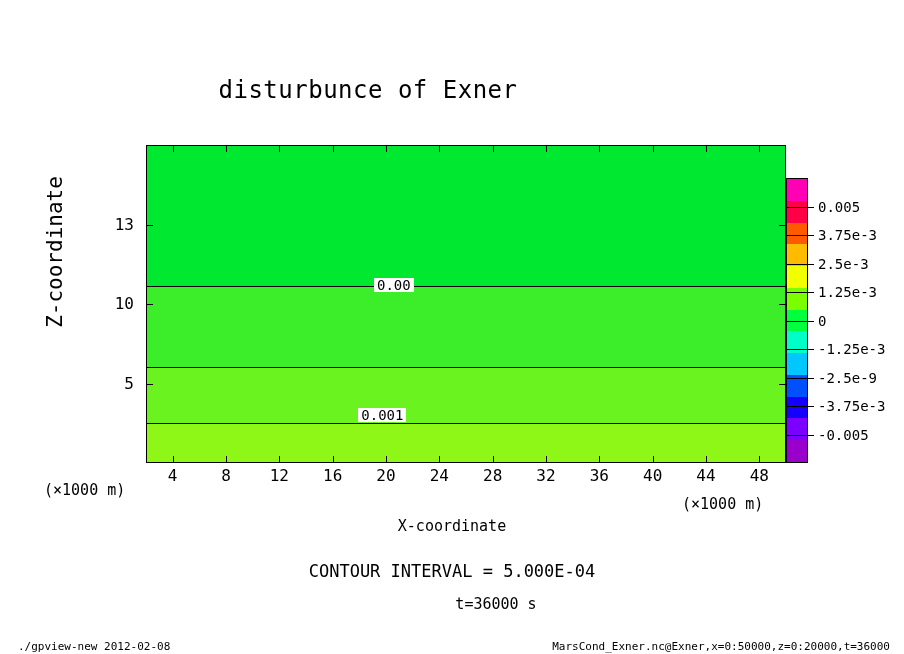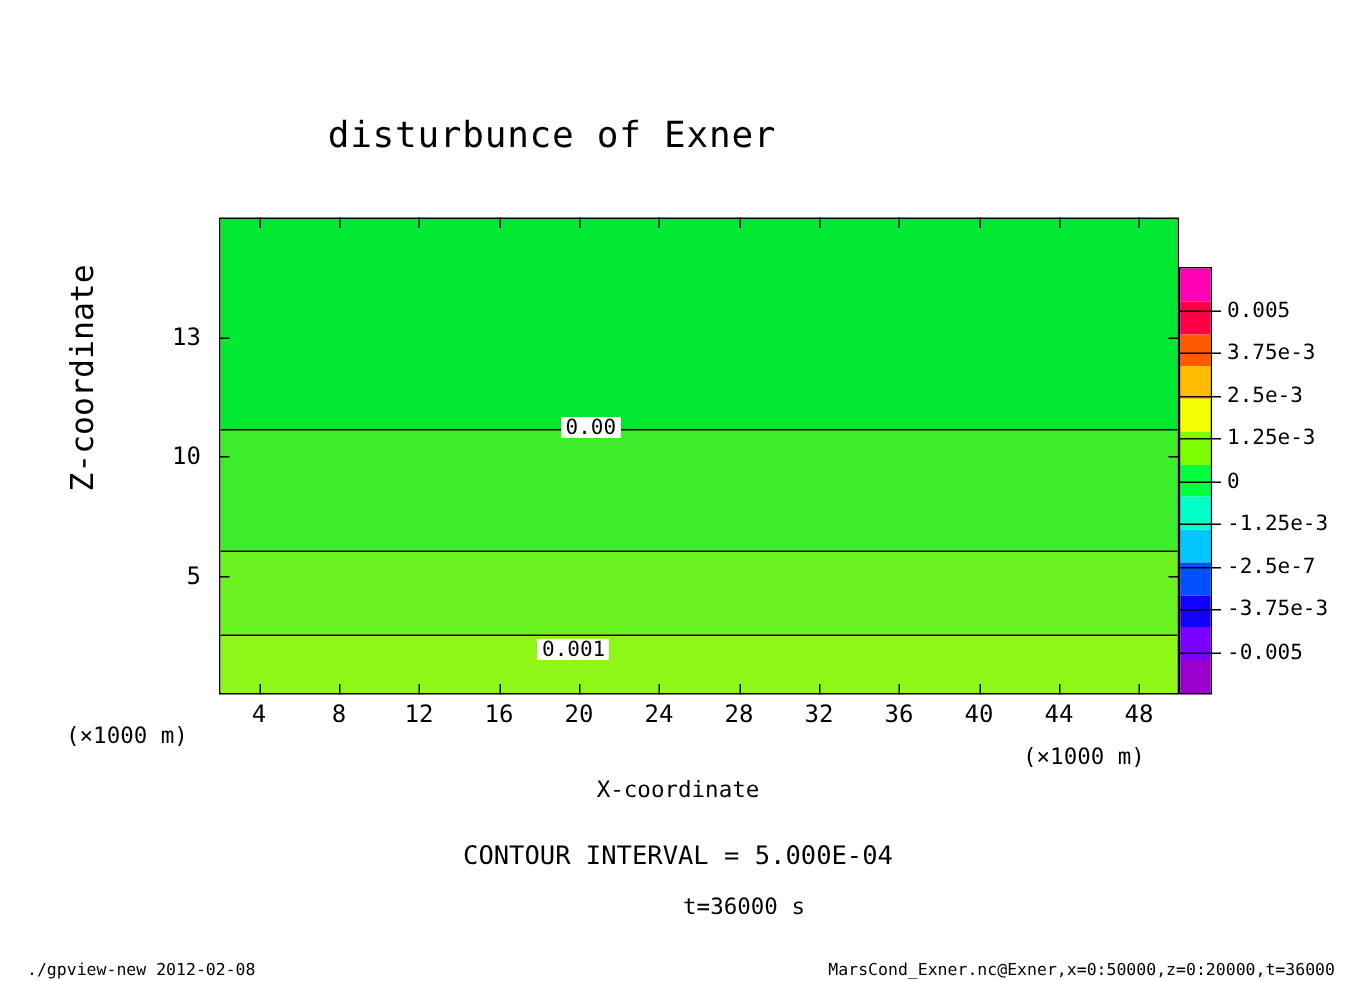--- a/index.html
+++ b/index.html
@@ -157,21 +157,21 @@
 
   <div class="abs" id="plot-frame">
       <div class="band" style="top: 0px; height: 139.92px; background: rgb(0, 232, 48);"></div>
       <div class="band" style="top: 139.92px; height: 81.09px; background: rgb(60, 237, 42);"></div>
       <div class="band" style="top: 221.01px; height: 56.445px; background: rgb(106, 243, 31);"></div>
       <div class="band" style="top: 277.455px; height: 40.545px; background: rgb(142, 247, 24);"></div>
       <div class="contour-line" style="top: 139.92px;"></div>
       <div class="contour-label" style="top: 131.92px; left: 227px;">0.00</div>
       <div class="contour-line" style="top: 221.01px;"></div>
       <div class="contour-line" style="top: 277.455px;"></div>
-      <div class="contour-label" style="top: 280px; left: 211.333px;">0.001</div>
+      <div class="contour-label" style="top: 262px; left: 211.333px;">0.001</div>
     </div>
 
   <div id="x-ticks">
       <div class="tick-x" style="left: 172.667px; top: 145px; position: absolute;"></div>
       <div class="tick-x" style="left: 172.667px; top: 456px; position: absolute;"></div>
       <div class="tick-x" style="left: 226px; top: 145px; position: absolute;"></div>
       <div class="tick-x" style="left: 226px; top: 456px; position: absolute;"></div>
       <div class="tick-x" style="left: 279.333px; top: 145px; position: absolute;"></div>
       <div class="tick-x" style="left: 279.333px; top: 456px; position: absolute;"></div>
       <div class="tick-x" style="left: 332.667px; top: 145px; position: absolute;"></div>
@@ -253,21 +253,21 @@
       <div class="cb-tick" style="top: 406px;"></div>
       <div class="cb-tick" style="top: 434.5px;"></div>
     </div>
   <div id="colorbar-labels">
       <div class="cb-label" style="top: 206.5px;">0.005</div>
       <div class="cb-label" style="top: 235px;">3.75e-3</div>
       <div class="cb-label" style="top: 263.5px;">2.5e-3</div>
       <div class="cb-label" style="top: 292px;">1.25e-3</div>
       <div class="cb-label" style="top: 320.5px;">0</div>
       <div class="cb-label" style="top: 349px;">-1.25e-3</div>
-      <div class="cb-label" style="top: 377.5px;">-2.5e-7</div>
+      <div class="cb-label" style="top: 377.5px;">-2.5e-9</div>
       <div class="cb-label" style="top: 406px;">-3.75e-3</div>
       <div class="cb-label" style="top: 434.5px;">-0.005</div>
     </div>
 
   <div class="abs contour-interval">CONTOUR INTERVAL = 5.000E-04</div>
   <div class="abs time-stamp">t=36000 s</div>
 
   <div class="abs footer-left">./gpview-new   2012-02-08</div>
   <div class="abs footer-right">MarsCond_Exner.nc@Exner,x=0:50000,z=0:20000,t=36000</div>
 </div>

